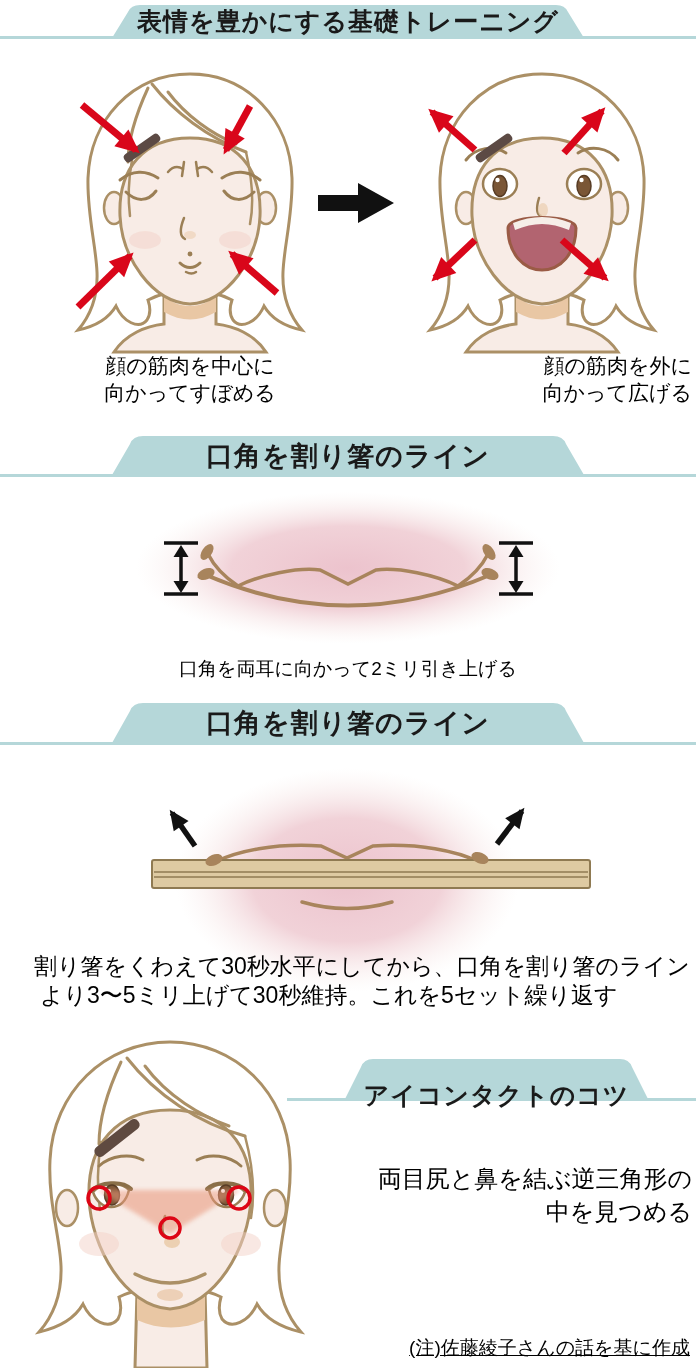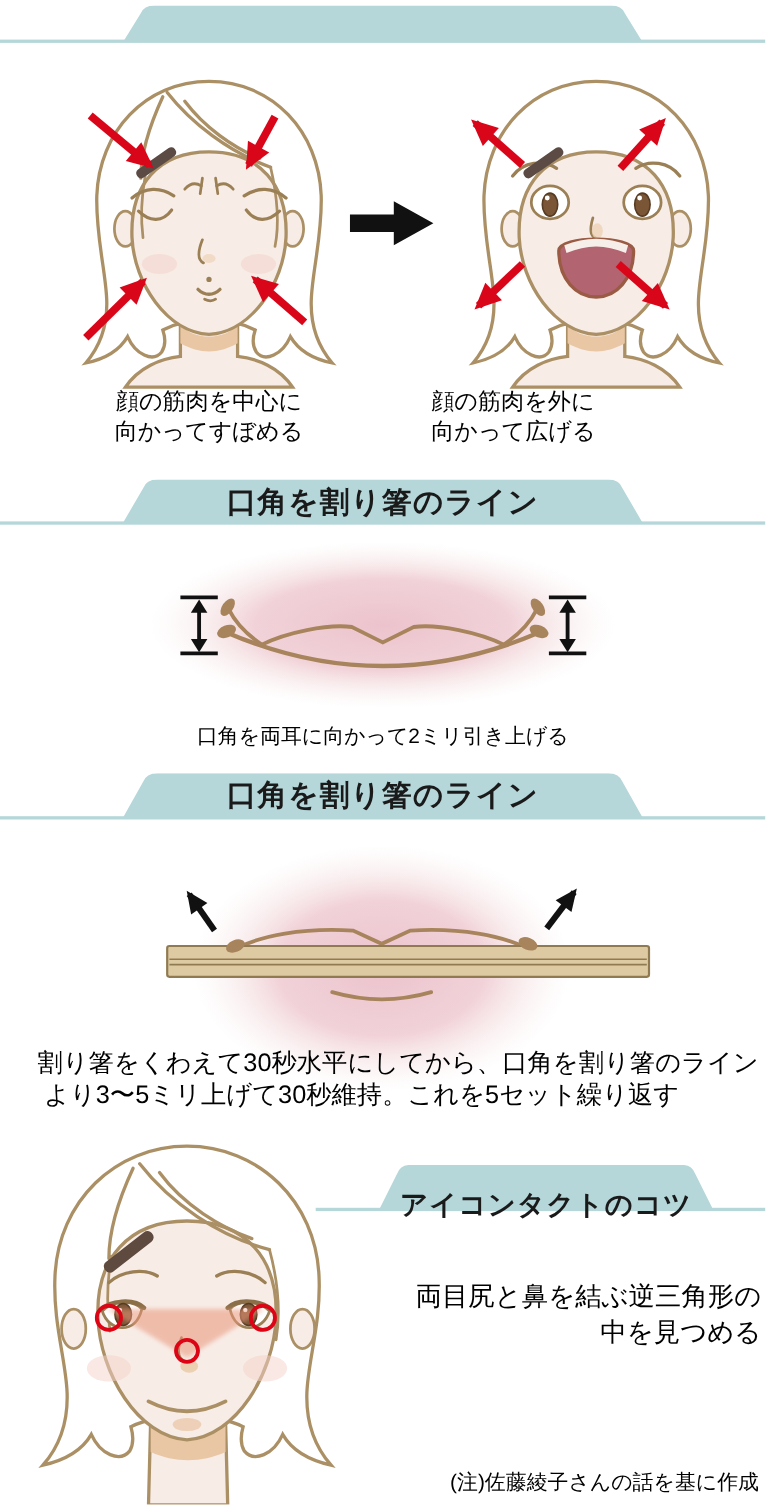--- a/index.html
+++ b/index.html
@@ -16,20 +16,21 @@
 </head>
 <body>
 
 <div class="page">
 
   <div class="tealline" style="top:36px;left:0;width:696px;"></div>
   <div class="banner" style="left:112px;top:5px;width:472px;height:33px;">
     <svg viewBox="0 0 472 33" preserveAspectRatio="none">
       <path d="M0,33 L16,7 Q19,0 28,0 L444,0 Q453,0 456,7 L472,33 Z" fill="#b5d7d9"></path>
     </svg>
+    <span style="font-size:25px;">表情を豊かにする基礎トレーニング</span>
   </div>
 
   <svg class="abs" style="left:40px;top:58px;" width="300" height="300" viewBox="0 0 300 300">
     <defs>
       <marker id="rd1" markerUnits="userSpaceOnUse" markerWidth="26" markerHeight="24" refX="20" refY="12" orient="auto">
         <path d="M1,1 L25,12 L1,23 Z" fill="#d9061a"></path>
       </marker>
     </defs>
     <g stroke="#ab9066" stroke-width="3" stroke-linecap="round" fill="none">
       <path fill="#ffffff" d="M150,16 C92,16 50,62 48,120 C47,156 56,188 57,214 C58,238 50,258 38,272 C57,268 69,260 76,248 C83,264 99,272 107,262 C111,256 110,248 108,242 C130,230 170,230 192,242 C190,248 189,256 193,262 C201,272 217,264 224,248 C231,260 243,268 262,272 C250,258 242,238 243,214 C244,188 253,156 252,120 C250,62 208,16 150,16 Z"></path>
@@ -112,21 +113,21 @@
       <line x1="172" y1="95" x2="210" y2="53" marker-end="url(#rd2)"></line>
       <line x1="83" y1="182" x2="43" y2="220" marker-end="url(#rd2)"></line>
       <line x1="170" y1="182" x2="213" y2="220" marker-end="url(#rd2)"></line>
     </g>
   </svg>
 
   <div class="cap" style="left:40px;top:352px;width:300px;text-align:center;font-size:21px;line-height:27px;">
     <div>顔の筋肉を中心に</div>
     <div>向かってすぼめる</div>
   </div>
-  <div class="cap" style="left:392px;top:352px;width:300px;text-align:left;font-size:21px;line-height:27px;">
+  <div class="cap" style="left:392px;top:352px;width:300px;text-align:right;font-size:21px;line-height:27px;">
     <div>顔の筋肉を外に</div>
     <div>向かって広げる</div>
   </div>
 
   <div class="tealline" style="top:474px;left:0;width:696px;"></div>
   <div class="banner" style="left:112px;top:436px;width:472px;height:39px;">
     <svg viewBox="0 0 472 39" preserveAspectRatio="none">
       <path d="M0,39 L18,8 Q21,0 31,0 L441,0 Q451,0 454,8 L472,39 Z" fill="#b5d7d9"></path>
     </svg>
     <span style="font-size:27px;">口角を割り箸のライン</span>
@@ -273,17 +274,17 @@
       <circle cx="234" cy="166" r="11"></circle>
       <circle cx="165" cy="196" r="10"></circle>
     </g>
   </svg>
 
   <div class="cap" style="left:332px;top:1162px;width:360px;text-align:right;font-size:24px;line-height:33px;">
     <div>両目尻と鼻を結ぶ逆三角形の</div>
     <div>中を見つめる</div>
   </div>
 
-  <div class="cap" style="right:6px;top:1335px;width:420px;text-align:right;font-size:19px;">
+  <div class="cap" style="right:6px;top:1335px;width:420px;text-align:right;font-size:19px;text-decoration:underline;">
     <div>(注)佐藤綾子さんの話を基に作成</div>
   </div>
 
 </div>
 
 </body></html>

